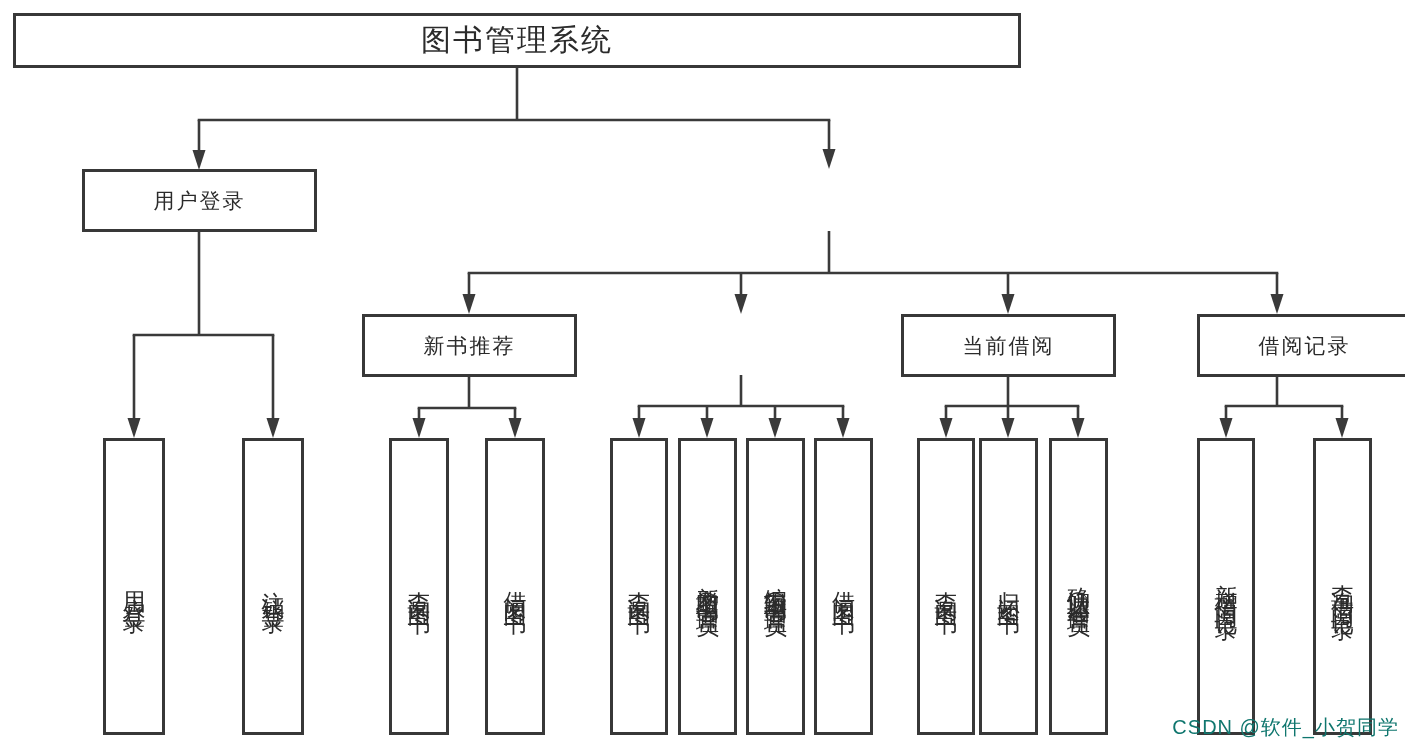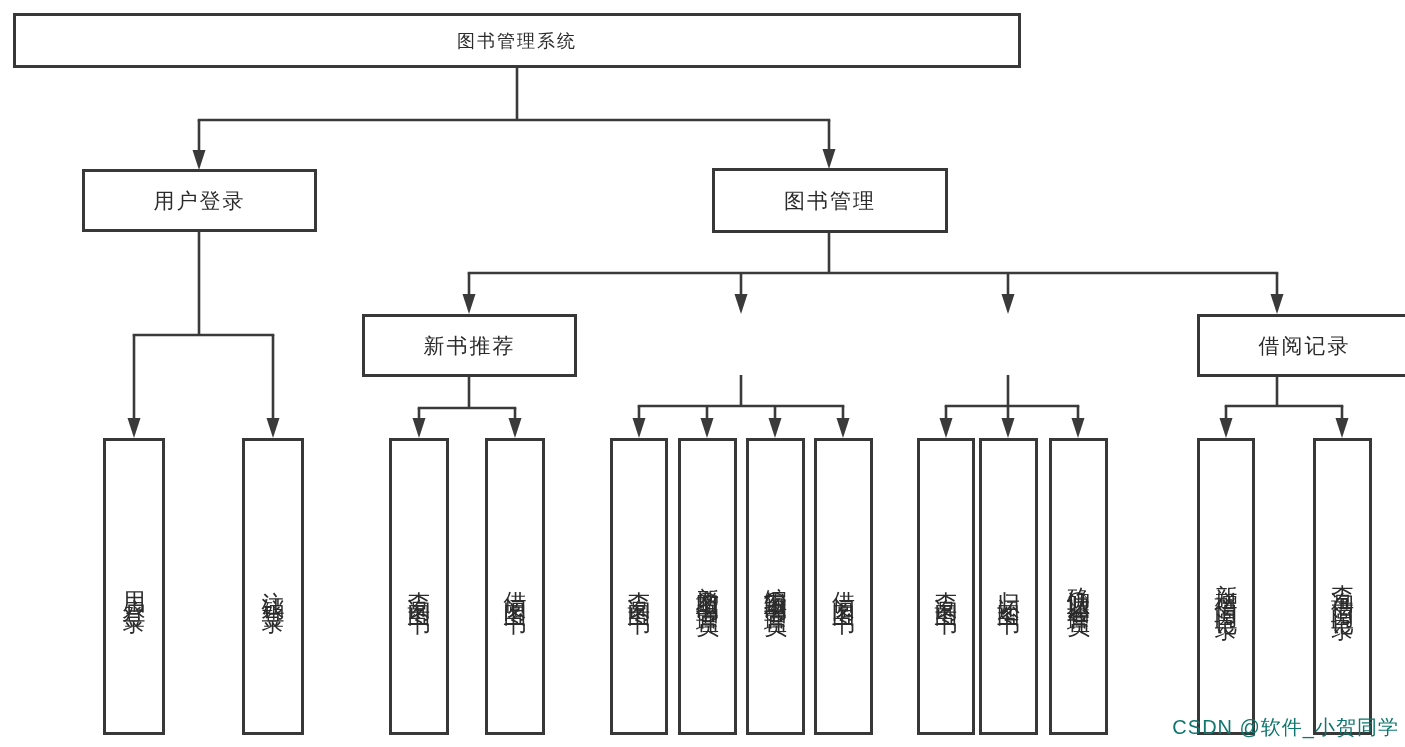--- a/index.html
+++ b/index.html
@@ -33,21 +33,21 @@
     justify-content: center;
     text-align: center;
     z-index: 2;
   }
   .h-node {
     font-size: 21px;
     letter-spacing: 2px;
     white-space: nowrap;
   }
   .root-node {
-    font-size: 18px;
+    font-size: 30px;
   }
   .v-node {
     top: 438px;
     height: 297px;
     writing-mode: vertical-rl;
     text-orientation: mixed;
     font-size: 23px;
     letter-spacing: 7px;
     line-height: 1;
   }
@@ -133,23 +133,23 @@
       <polygon points="1008,438 1001.5,418 1014.5,418"></polygon>
       <polygon points="1078,438 1071.5,418 1084.5,418"></polygon>
       <polygon points="1226,438 1219.5,418 1232.5,418"></polygon>
       <polygon points="1342,438 1335.5,418 1348.5,418"></polygon>
     </g>
   </svg>
 
   <div class="node h-node root-node" style="left:13px; top:13px; width:1008px; height:55px;">图书管理系统</div>
 
   <div class="node h-node" style="left:82px; top:169px; width:235px; height:63px;">用户登录</div>
-  <div class="node h-node" style="left:712px; top:168px; width:236px; height:65px;">图书管理</div>
 
   <div class="node h-node" style="left:362px; top:314px; width:215px; height:63px;">新书推荐</div>
+  <div class="node h-node" style="left:901px; top:314px; width:215px; height:63px;">当前借阅</div>
   <div class="node h-node" style="left:1170px; top:314px; width:215px; height:63px;margin-left:27px;">借阅记录</div>
 
   <div class="node v-node" style="left:103px; width:62px;">用户登录</div>
   <div class="node v-node" style="left:242px; width:62px;">注销登录</div>
 
   <div class="node v-node" style="left:389px; width:60px;">查询图书</div>
   <div class="node v-node" style="left:485px; width:60px;">借阅图书</div>
 
   <div class="node v-node" style="left:610px; width:58px;">查询图书</div>
   <div class="node v-node long" style="left:678px; width:59px;">新增图书（管理员）</div>

